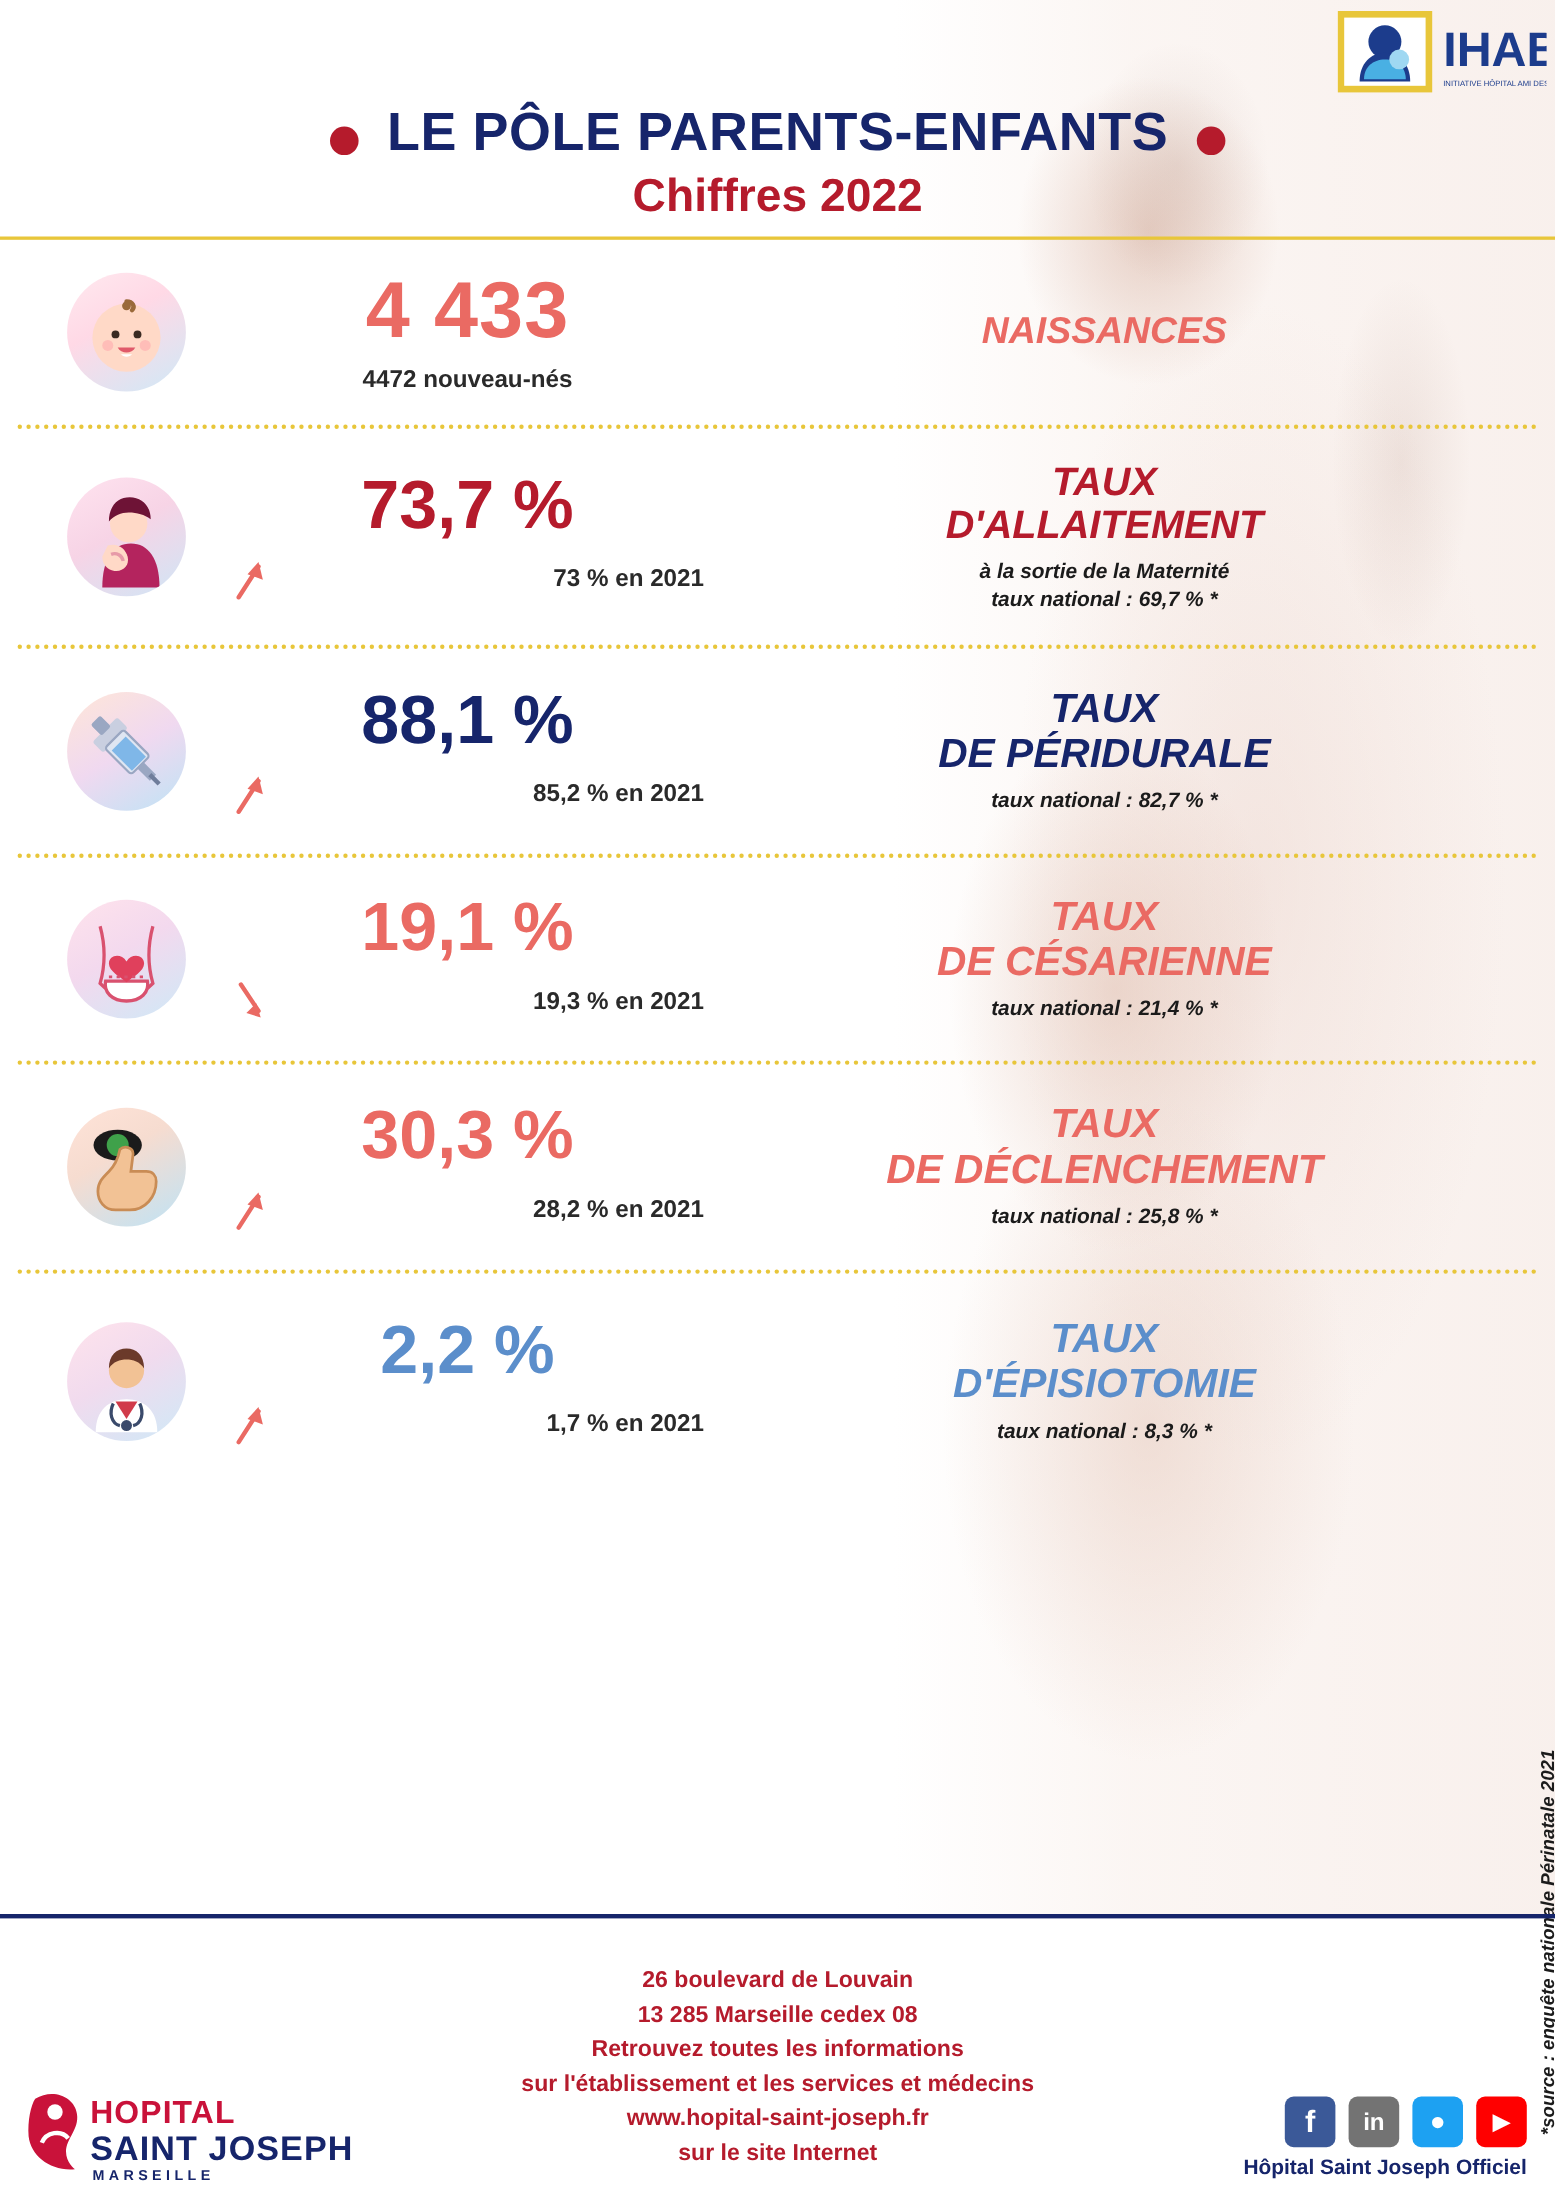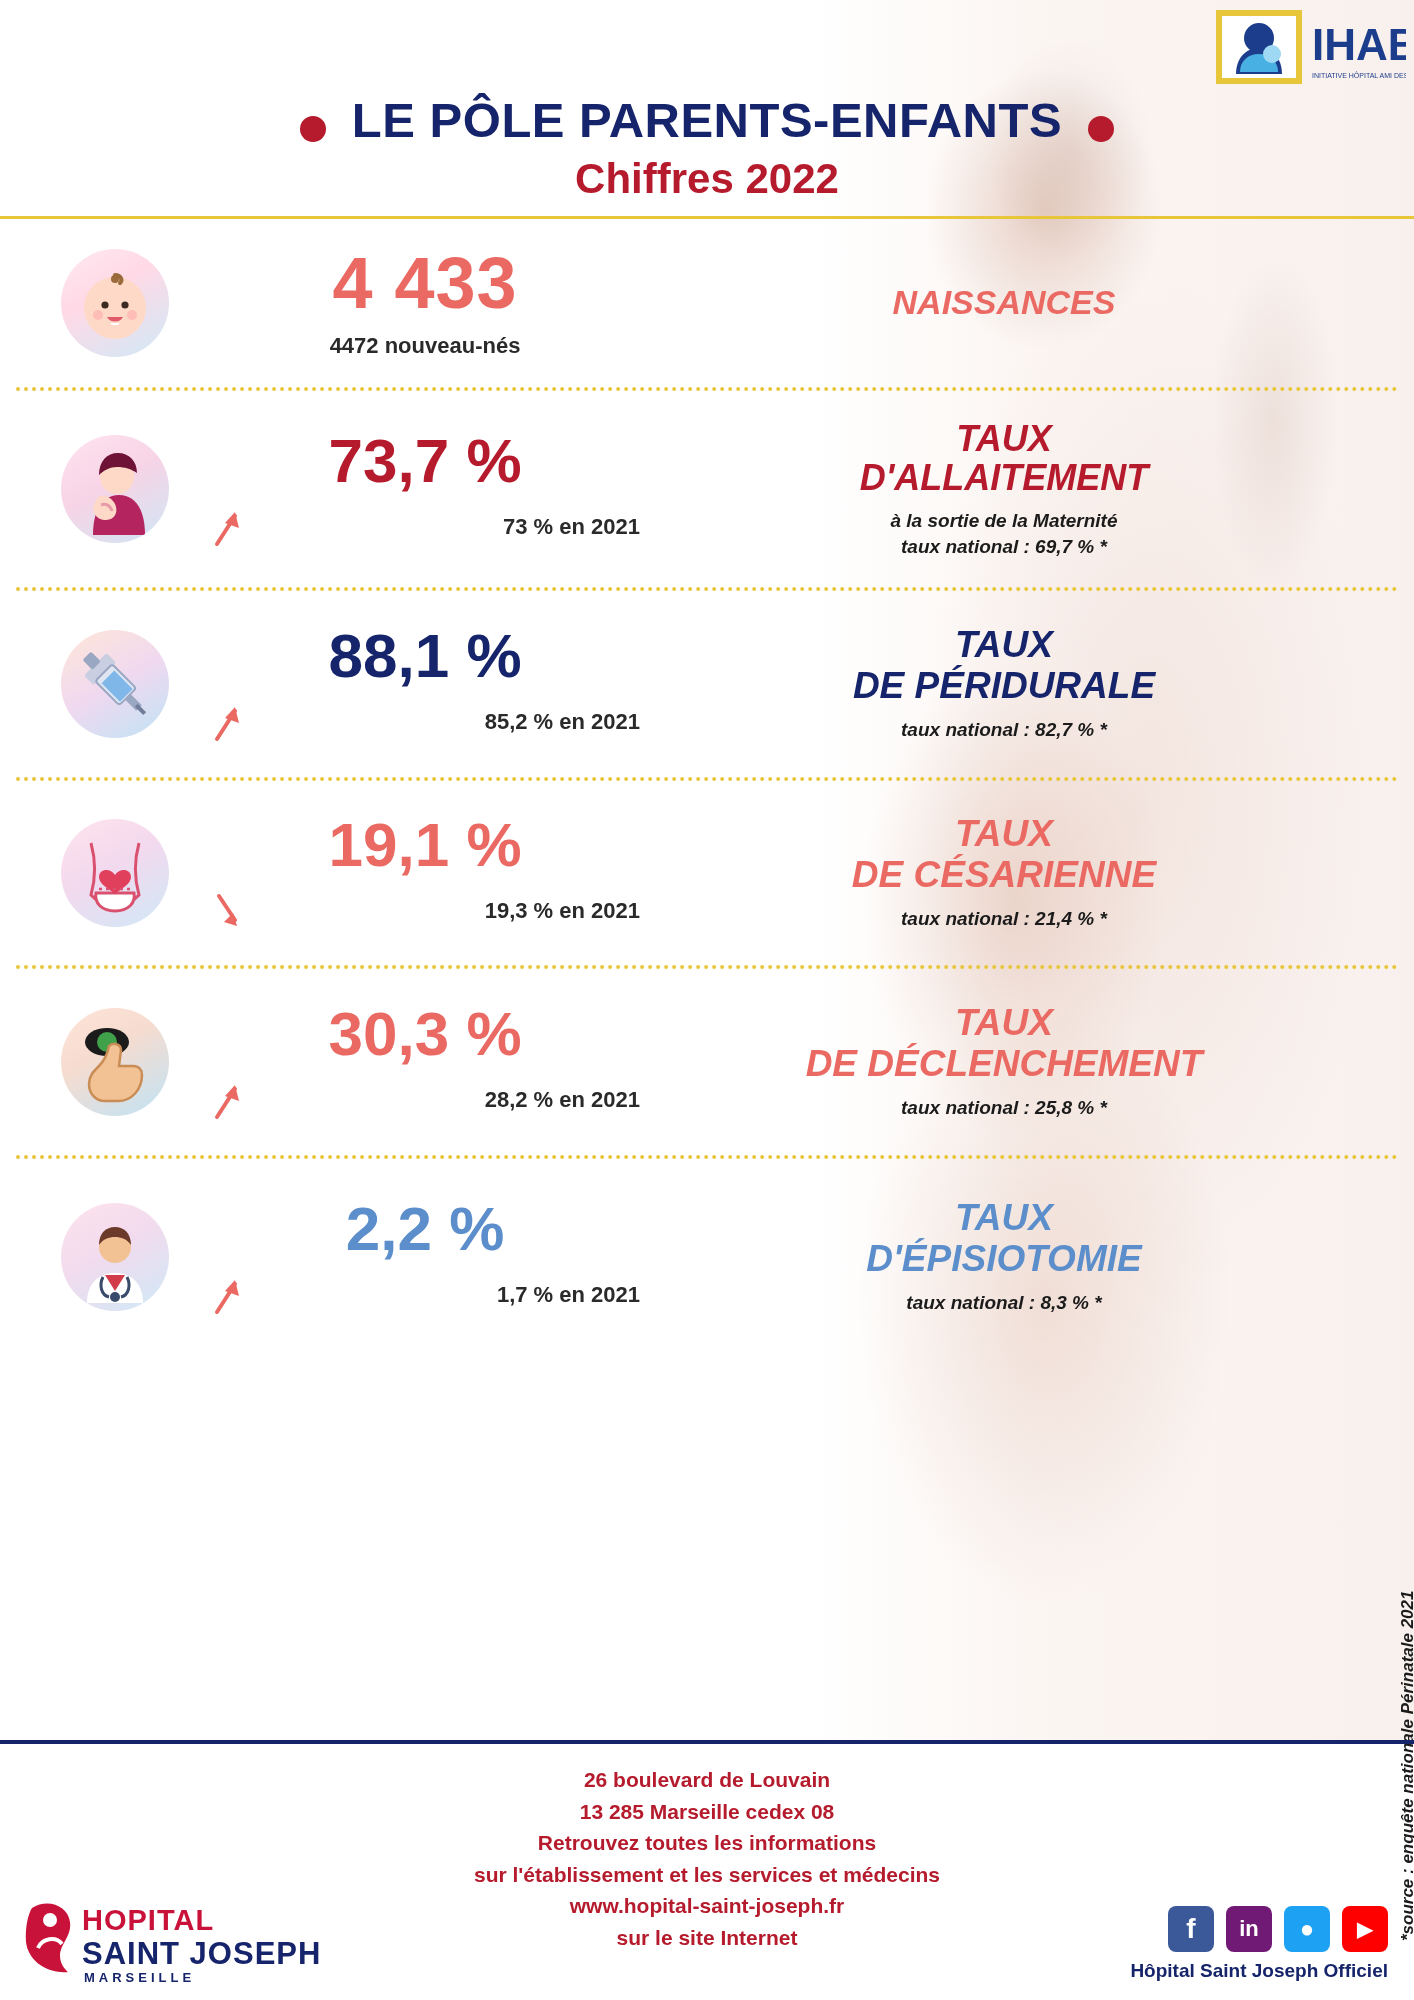--- a/index.html
+++ b/index.html
@@ -119,28 +119,28 @@
     transform-origin: right top;
     transform: rotate(-90deg) translate(-100%, 0);
     font-size: 17px; font-style: italic; font-weight: bold;
     color: #1b1b1b; white-space: nowrap; z-index: 5;
   }
 
   
   #footer { position: absolute; left: 0; top: 1744px; width: 1414px; height: 256px; z-index: 4; background:#fff; }
   #footer-text {
     text-align: center; color: #b51b2c; font-weight: bold;
-    font-size: 21px; line-height: 1.5; padding-top: 20px;
+    font-size: 21px; line-height: 1.5; padding-top: 40px;
   }
   #hsj-logo { position: absolute; left: 22px; bottom: 14px; width: 330px; height: 96px; }
   #social { position: absolute; right: 26px; bottom: 18px; text-align: center; }
   .social-row { display: flex; gap: 12px; justify-content: flex-end; }
   .sq { width: 46px; height: 46px; border-radius: 8px; display:flex; align-items:center; justify-content:center; }
   .fb { background: #3b5998; }
-  .li { background: #701a75; }
+  .li { background: #737373; }
   .tw { background: #1da1f2; }
   .yt { background: #ff0000; }
   .sq span { color: #fff; font-weight: bold; font-size: 28px; line-height: 1; }
   #social-label { color: #16256b; font-weight: bold; font-size: 19px; margin-top: 8px; }
 </style>
 </head>
 <body>
 
 <div id="bg-photo"></div>
 

